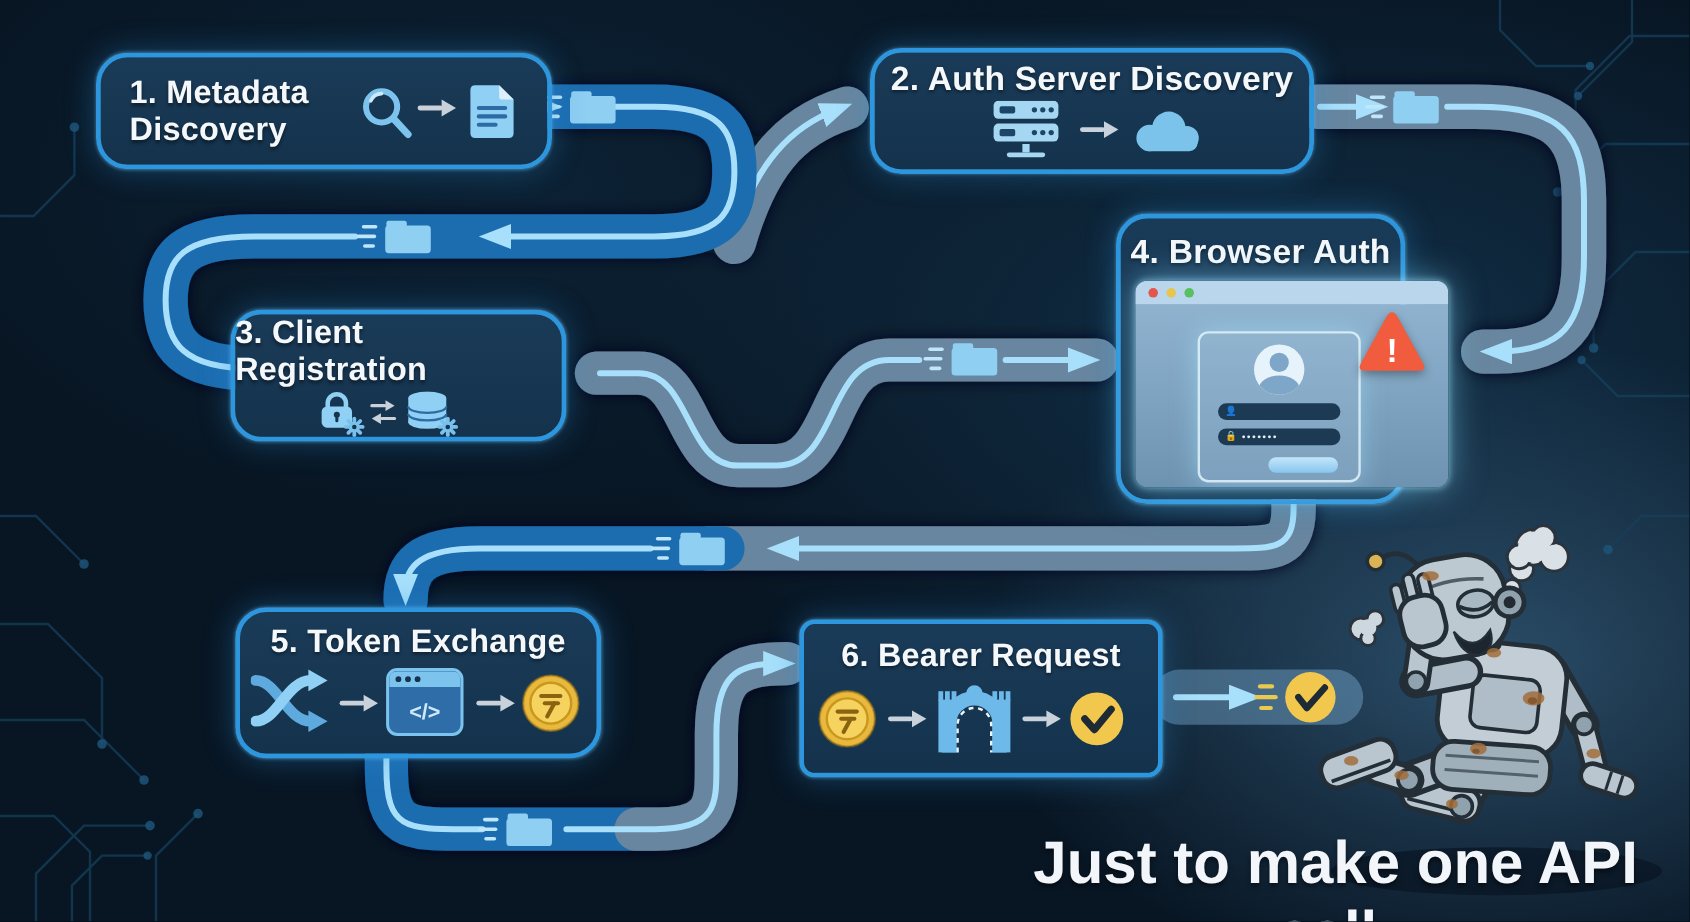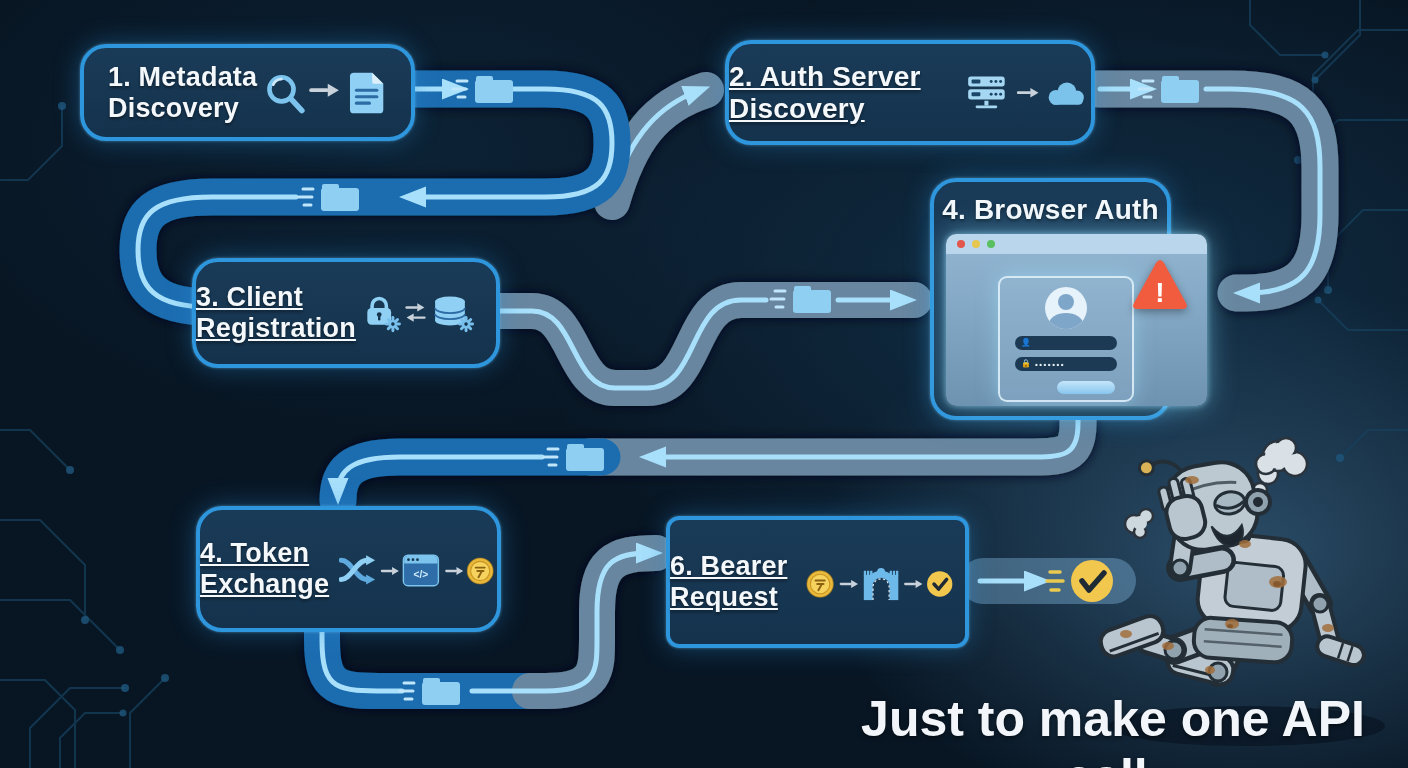--- a/index.html
+++ b/index.html
@@ -20,21 +20,21 @@
     background:linear-gradient(180deg,#1a3b58 0%,#14324c 100%);
     border:4px solid #2e96dd;
     border-radius:26px;
     box-shadow:0 0 26px rgba(43,145,215,.38), 0 0 3px rgba(140,210,250,.5);
     color:#f4f8fb;z-index:3;box-sizing:border-box;
   }
   .box-title{
     font-weight:bold;color:#f4f8fb;letter-spacing:.2px;
     text-shadow:0 2px 3px rgba(0,0,0,.45);
   }
-  .col{display:flex;flex-direction:row;align-items:center;justify-content:center;height:100%;text-decoration:underline;}
+  .col{display:flex;flex-direction:column;align-items:center;justify-content:center;height:100%;}
   .row{display:flex;align-items:center;justify-content:center;}
   
   .browser{
     position:absolute;left:12px;top:52px;width:261px;height:172px;
     border-radius:10px;overflow:hidden;
     box-shadow:0 0 28px rgba(130,215,250,.55),0 0 6px rgba(170,230,255,.6);
     z-index:1;
   }
   .browser-header{height:20px;background:#b9d6ec;display:flex;align-items:center;gap:7px;padding-left:11px;}
   .tl-dot{width:8px;height:8px;border-radius:50%;}
@@ -200,21 +200,21 @@
   </g>
 
   <use href="#folder" x="494" y="89"></use>
   <use href="#folder" x="340" y="197"></use>
   <use href="#folder" x="1180" y="89"></use>
   <use href="#folder" x="812" y="299"></use>
   <use href="#folder" x="585" y="457"></use>
   <use href="#folder" x="441" y="691"></use>
 </svg>
 
-<div class="box" style="left:80px;top:44px;width:335px;height:97px;">
+<div class="box" style="left:80px;top:44px;width:380px;height:97px;">
   <div class="row" style="height:100%;padding:0 18px 0 24px;justify-content:space-between;">
     <div class="box-title" style="font-size:27px;line-height:1.12;width:168px;">1. Metadata Discovery</div>
     <svg width="140" height="60" viewBox="0 0 140 60">
       <g transform="translate(20,26)">
         <circle r="13" fill="none" stroke="#7cc4ee" stroke-width="5"></circle>
         <path d="M -9 -5 A 10 10 0 0 1 0 -11" stroke="#cfe9fb" stroke-width="3" fill="none" stroke-linecap="round"></path>
         <line x1="10" y1="10" x2="22" y2="23" stroke="#7cc4ee" stroke-width="6" stroke-linecap="round"></line>
       </g>
       <use href="#miniArrow" x="50" y="27"></use>
       <g transform="translate(94,8)">
@@ -252,21 +252,21 @@
       <g transform="translate(134,8)" fill="#7cc3ec">
         <circle cx="14" cy="23" r="11"></circle>
             <circle cx="30" cy="15" r="14"></circle>
             <circle cx="45" cy="23" r="10"></circle>
         <rect x="6" y="20" width="48" height="14" rx="7"></rect>
       </g>
     </svg>
   </div>
 </div>
 
-<div class="box" style="left:192px;top:258px;width:308px;height:110px;">
+<div class="box" style="left:192px;top:258px;width:280px;height:110px;">
   <div class="col">
     <div class="box-title" style="font-size:27px;">3. Client Registration</div>
     <svg width="230" height="60" viewBox="0 0 230 60" style="margin-top:2px">
       <g transform="translate(14,0)">
         <path d="M 8 22 v -6 a 12 12 0 0 1 24 0 v 6" stroke="#8fd0f4" stroke-width="6" fill="none"></path>
         <rect x="0" y="20" width="40" height="28" rx="7" fill="#8fd0f4"></rect>
         <circle cx="20" cy="31" r="4" fill="#16344e"></circle>
             <rect x="18" y="33" width="4" height="8" rx="2" fill="#16344e"></rect>
         <use href="#gear" transform="translate(43,47)"></use>
       </g>
@@ -312,21 +312,21 @@
       <svg class="warning" width="62" height="58" viewBox="0 0 62 58">
         <path d="M 27 5 q 4 -6 8 0 l 22 40 q 3 6 -4 6 H 9 q -7 0 -4 -6 z" fill="#f15b3e"></path>
         <text x="31" y="44" text-anchor="middle" font-size="28" font-weight="bold" fill="#ffffff" font-family="Liberation Sans, sans-serif">!</text>
       </svg>
     </div>
   </div>
 </div>
 
 <div class="box" style="left:196px;top:506px;width:305px;height:126px;">
   <div class="col">
-    <div class="box-title" style="font-size:27px;">4. Token Exchange</div>
+    <div class="box-title" style="font-size:27px;">5. Token Exchange</div>
     <svg width="280" height="66" viewBox="0 0 280 66" style="margin-top:3px">
       <g transform="translate(4,8)">
         <path d="M 0 6 C 18 6 26 40 46 40" stroke="#5ea9dd" stroke-width="9" fill="none" stroke-linecap="round"></path>
         <path d="M 44 31 L 60 40 L 44 49 Z" fill="#5ea9dd"></path>
         <path d="M 0 40 C 18 40 26 6 46 6" stroke="#8fd0f4" stroke-width="9" fill="none" stroke-linecap="round"></path>
         <path d="M 44 -3 L 60 6 L 44 15 Z" fill="#8fd0f4"></path>
       </g>
       <use href="#miniArrow" x="74" y="33"></use>
       <g transform="translate(114,5)">
         <rect x="0" y="0" width="62" height="54" rx="8" fill="#2e6da7" stroke="#7cc4ee" stroke-width="2.5"></rect>

